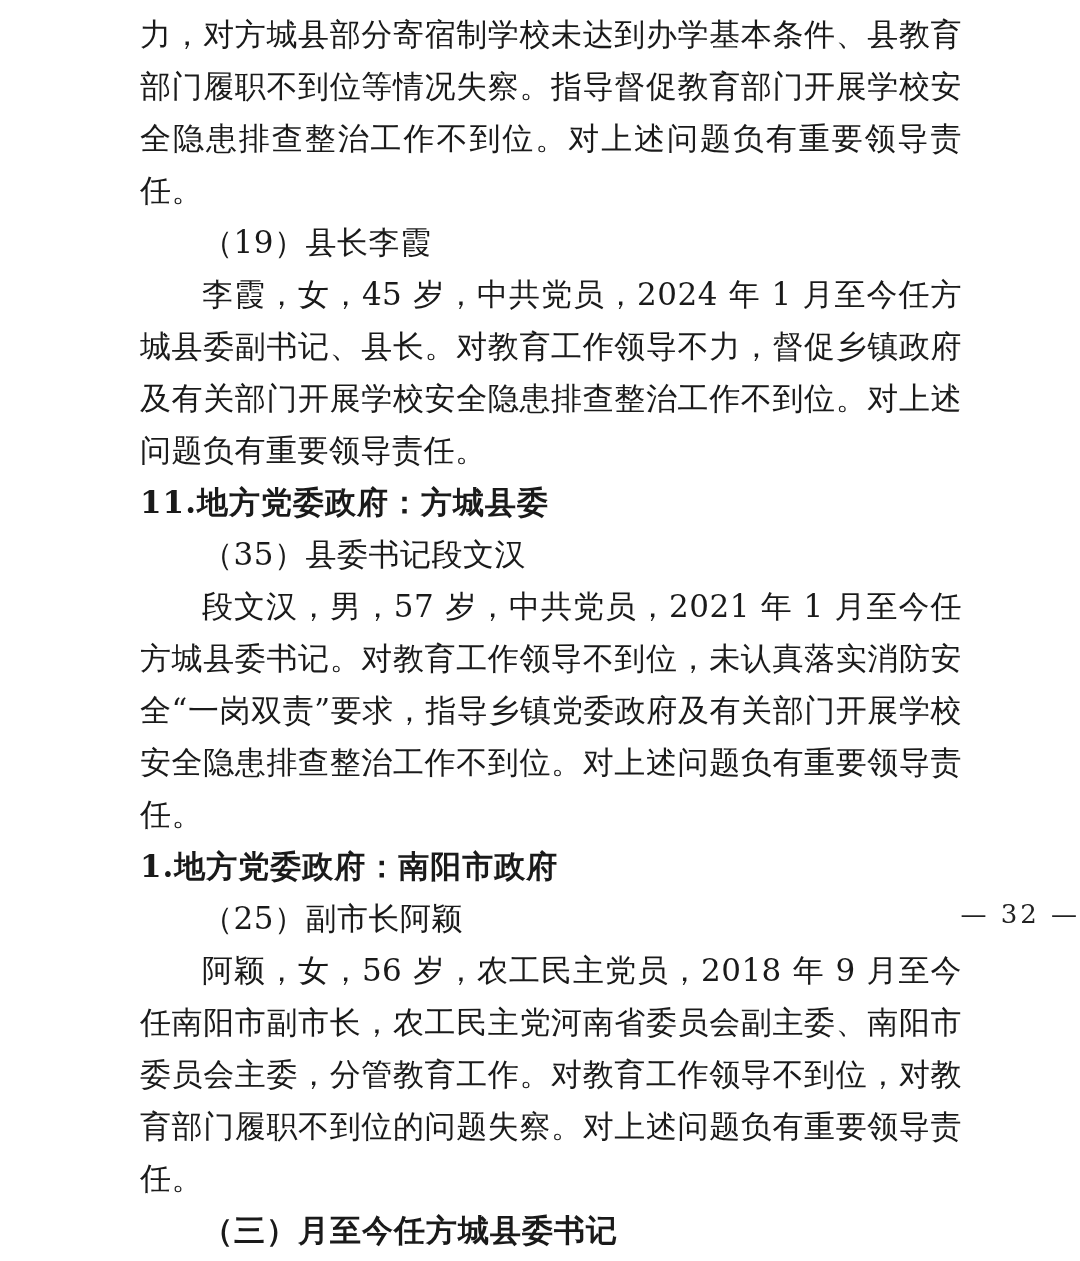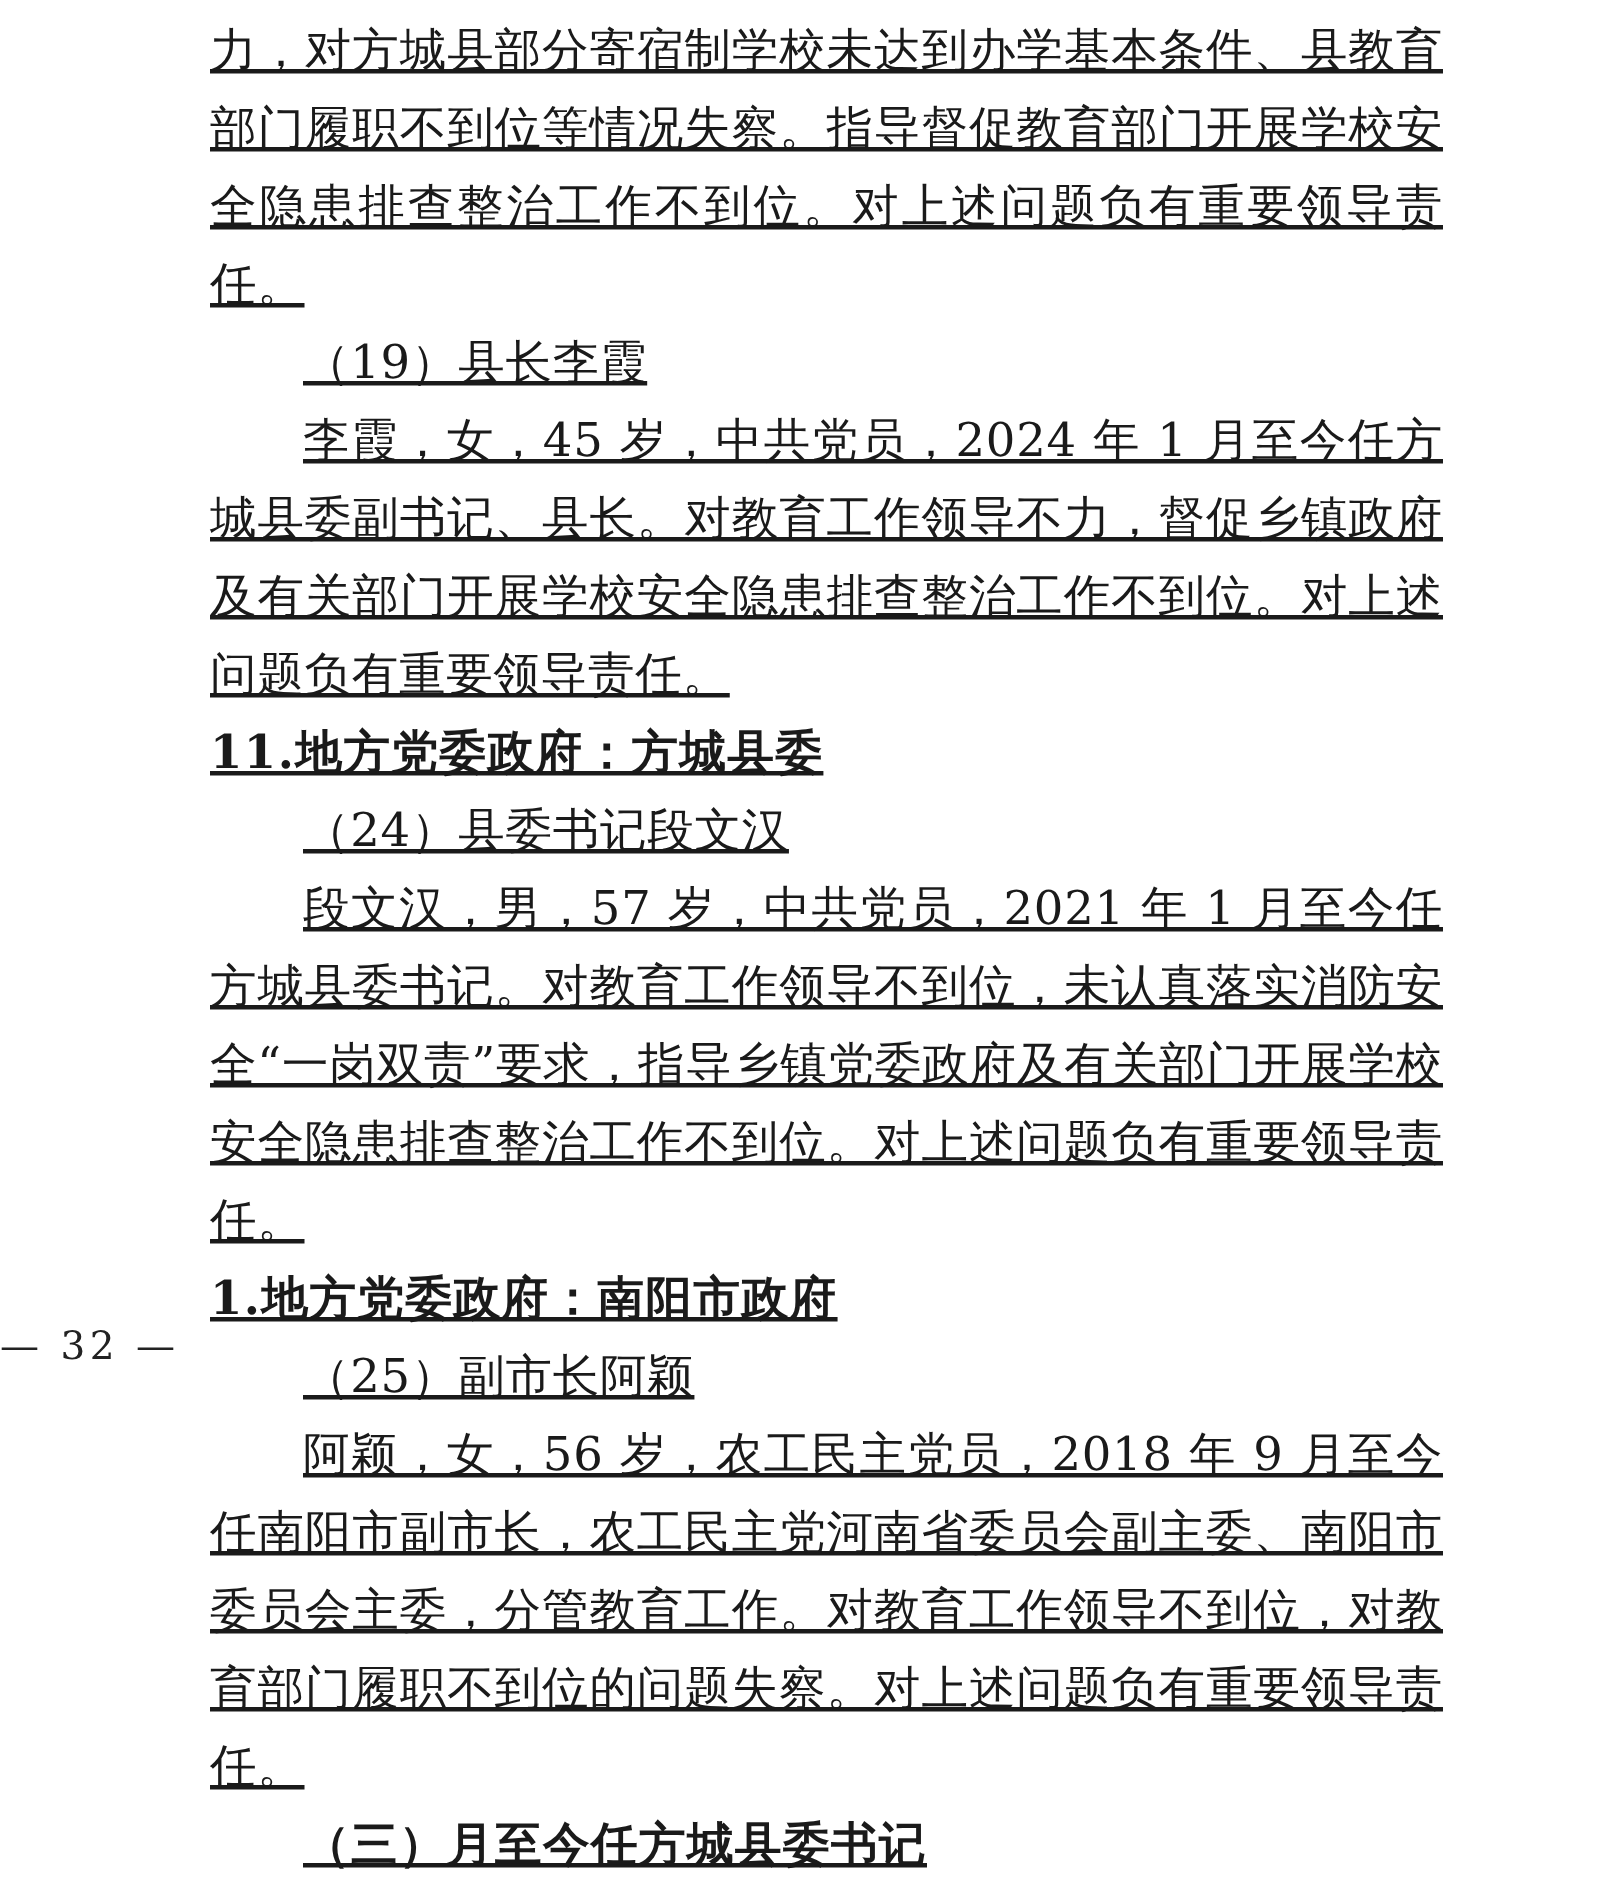--- a/index.html
+++ b/index.html
@@ -14,21 +14,20 @@
     color: #1a1a1a;
     position: relative;
     overflow: hidden;
   }
   .page {
     position: relative;
     width: 1080px;
     height: 947px;
     box-sizing: border-box;
     padding: 0 118px 0 140px;
-    text-decoration: underline;
   }
   .doc-body {
     padding-top: 8px;
   }
   p {
     margin: 0;
     font-size: 31px;
     line-height: 52px;
     letter-spacing: 0.5px;
     text-align: justify;
@@ -45,40 +44,40 @@
   }
   p.heading-indent {
     font-weight: bold;
     text-indent: 62px;
     letter-spacing: 1px;
   }
   .footer {
     position: absolute;
     left: 0;
     right: 0;
-    bottom: 34px;
-    text-align: left;
+    bottom: 18px;
+    text-align: right;
     font-size: 26px;
     letter-spacing: 3px;
     color: #222;
   }
   .footer .pgnum {
     display: inline-block;
   }
 </style>
 </head>
 <body>
 
 <div class="page">
   <div class="doc-body" id="doc-body">
       <p>力，对方城县部分寄宿制学校未达到办学基本条件、县教育部门履职不到位等情况失察。指导督促教育部门开展学校安全隐患排查整治工作不到位。对上述问题负有重要领导责任。</p>
       <p class="indent">（19）县长李霞</p>
       <p class="indent">李霞，女，45 岁，中共党员，2024 年 1 月至今任方城县委副书记、县长。对教育工作领导不力，督促乡镇政府及有关部门开展学校安全隐患排查整治工作不到位。对上述问题负有重要领导责任。</p>
       <p class="heading">11.地方党委政府：方城县委</p>
-      <p class="indent">（24）县委书记段文汉</p>
+      <p class="indent">（35）县委书记段文汉</p>
       <p class="indent">段文汉，男，57 岁，中共党员，2021 年 1 月至今任方城县委书记。对教育工作领导不到位，未认真落实消防安全“一岗双责”要求，指导乡镇党委政府及有关部门开展学校安全隐患排查整治工作不到位。对上述问题负有重要领导责任。</p>
       <p class="heading">1.地方党委政府：南阳市政府</p>
       <p class="indent">（25）副市长阿颖</p>
       <p class="indent">阿颖，女，56 岁，农工民主党员，2018 年 9 月至今任南阳市副市长，农工民主党河南省委员会副主委、南阳市委员会主委，分管教育工作。对教育工作领导不到位，对教育部门履职不到位的问题失察。对上述问题负有重要领导责任。</p>
       <p class="heading-indent">（三）月至今任方城县委书记</p>
       <p class="indent">对英才学校违反法律、法规和国家有关规定开展教育教学活</p>
     </div>
   <div class="footer">
     <span class="pgnum">— 32 —</span>
   </div>

